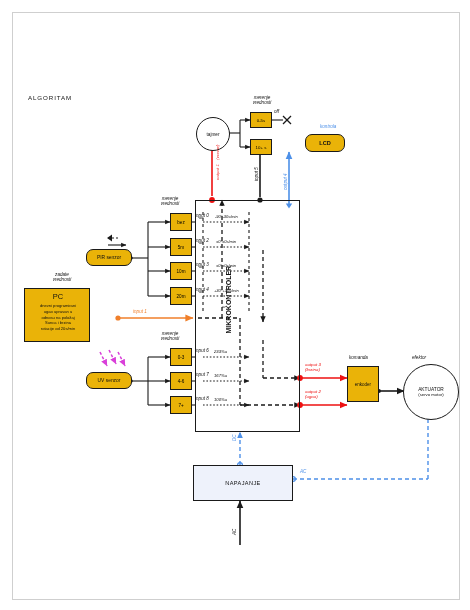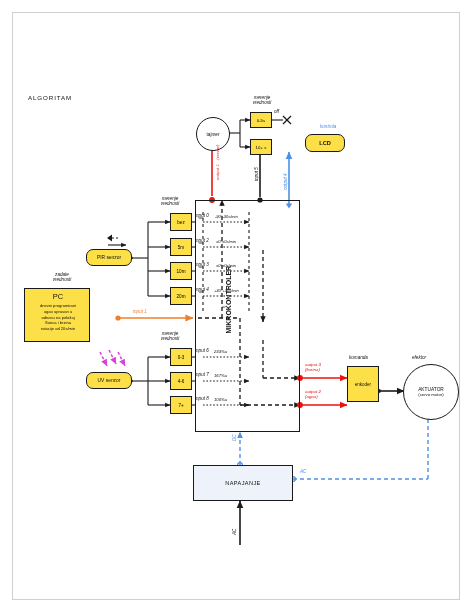--- a/index.html
+++ b/index.html
@@ -4,21 +4,21 @@
 <style>
   html,body{margin:0;padding:0;background:#7a7a7a;}
   body{font-family:"Liberation Sans",sans-serif;}
   #page{
     position:relative;width:470px;height:610px;
     background:#ffffff;overflow:hidden;
   }
   #canvas{position:absolute;inset:0;}
   .lbl{position:absolute;white-space:pre;line-height:1.15;}
   .it{font-style:italic;}
-  .bx{position:absolute;box-sizing:border-box;background:#fde047;border:1.3px solid #1a1a1a;}
+  .bx{position:absolute;box-sizing:border-box;background:#eab308;border:1.3px solid #1a1a1a;}
   .bx-r{border-radius:7px;}
   .ttl{position:absolute;font-size:6.2px;letter-spacing:.9px;color:#111;}
   .cen{display:flex;align-items:center;justify-content:center;text-align:center;}
   .mini{font-size:4.6px;color:#111;}
   .smallcap{font-size:4.4px;color:#111;}
   .orange{color:#f07f2a;}
   .blue{color:#4d90e8;}
   .mcu-label{
     position:absolute;font-size:7px;font-weight:bold;color:#111;
     transform:rotate(-90deg);transform-origin:center center;white-space:nowrap;

